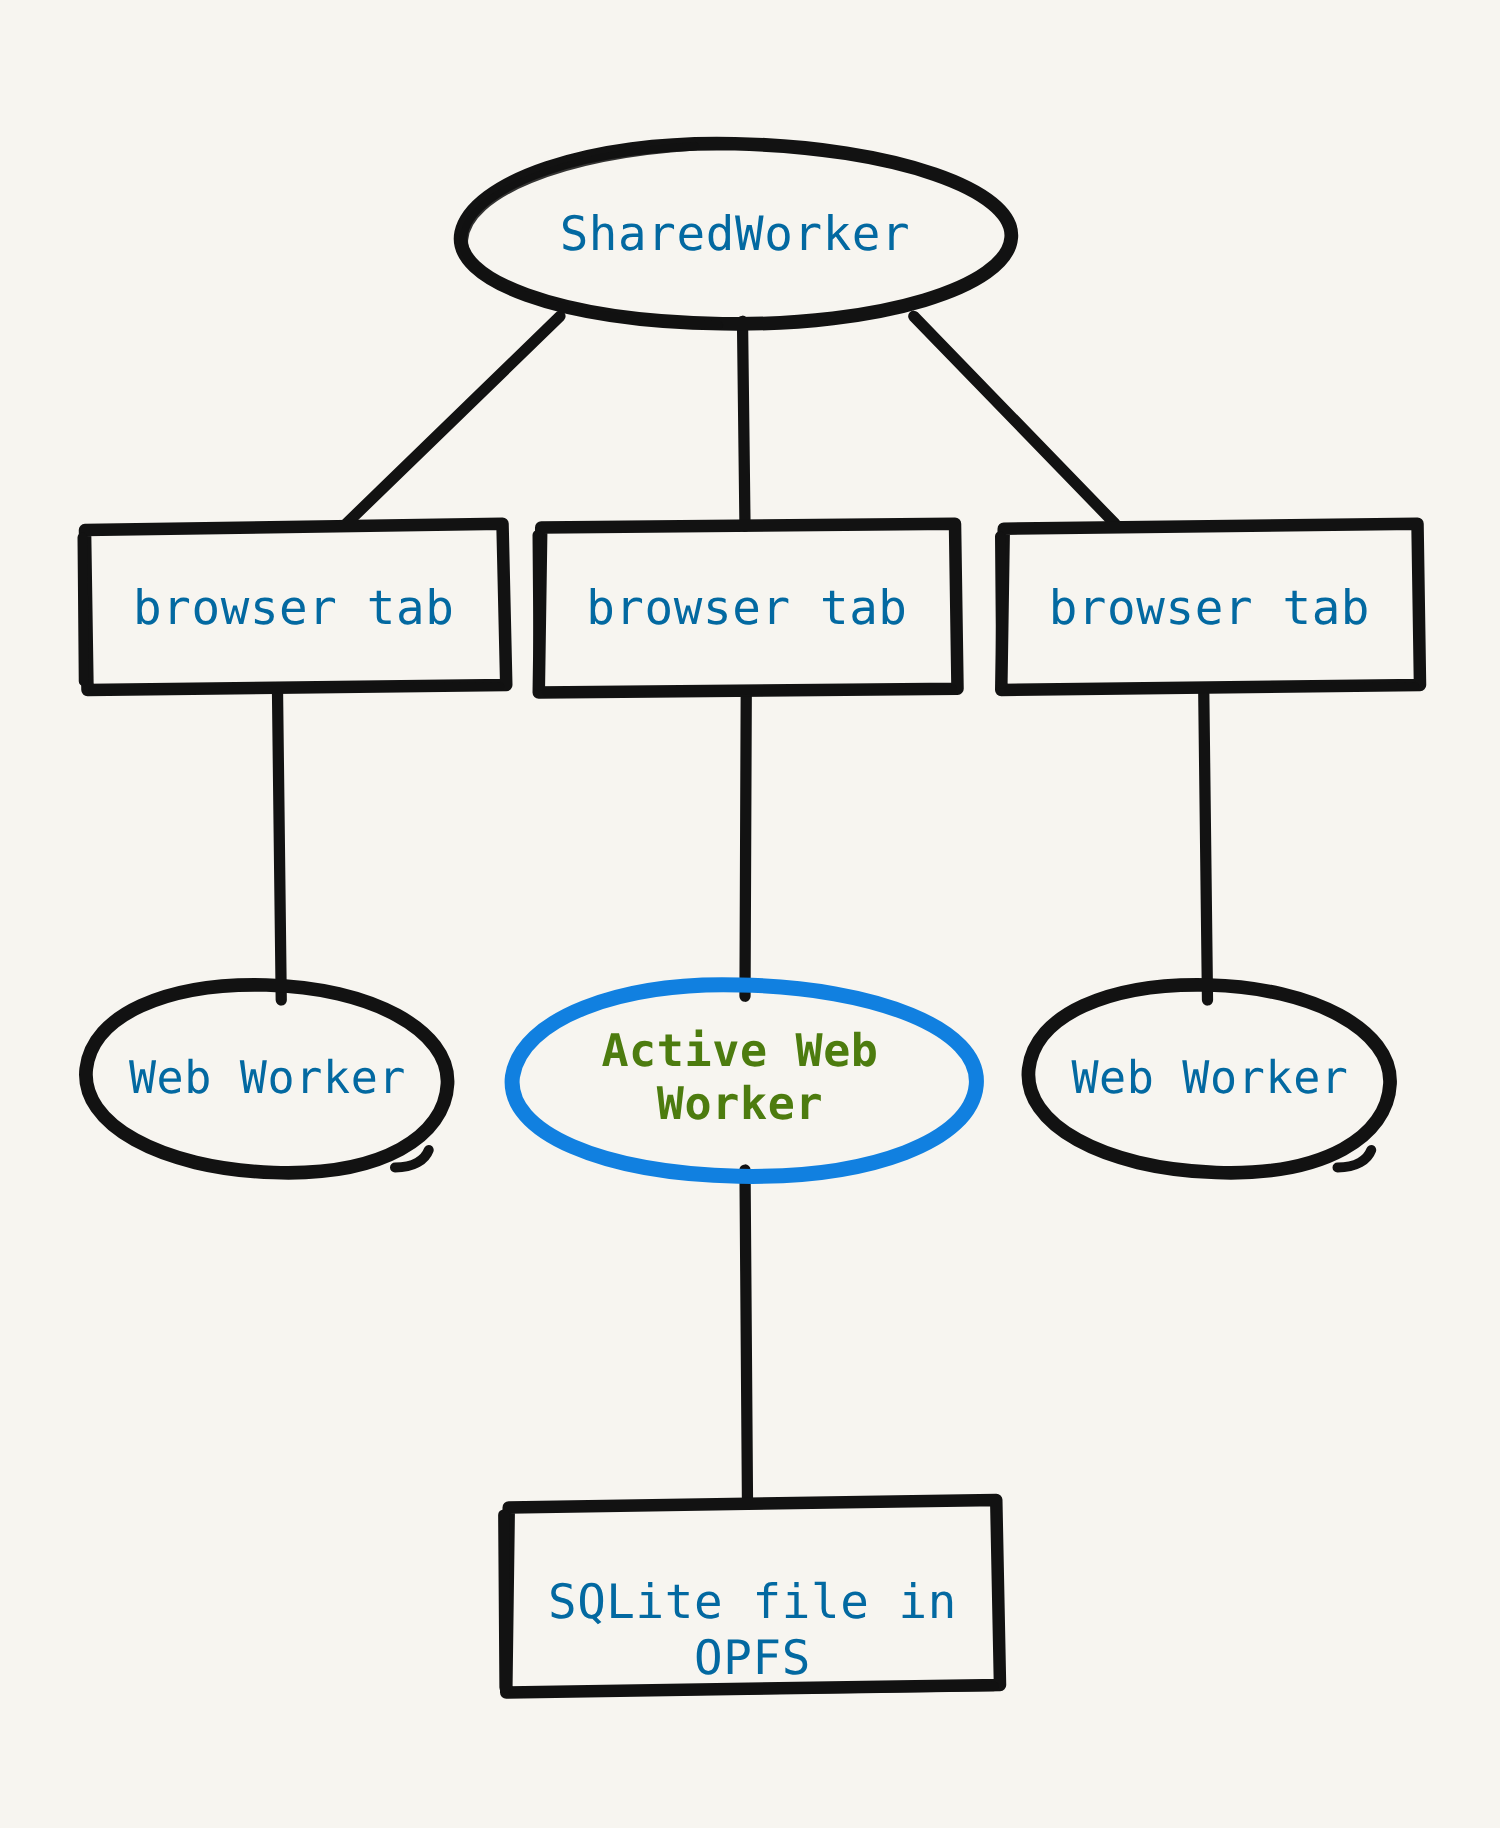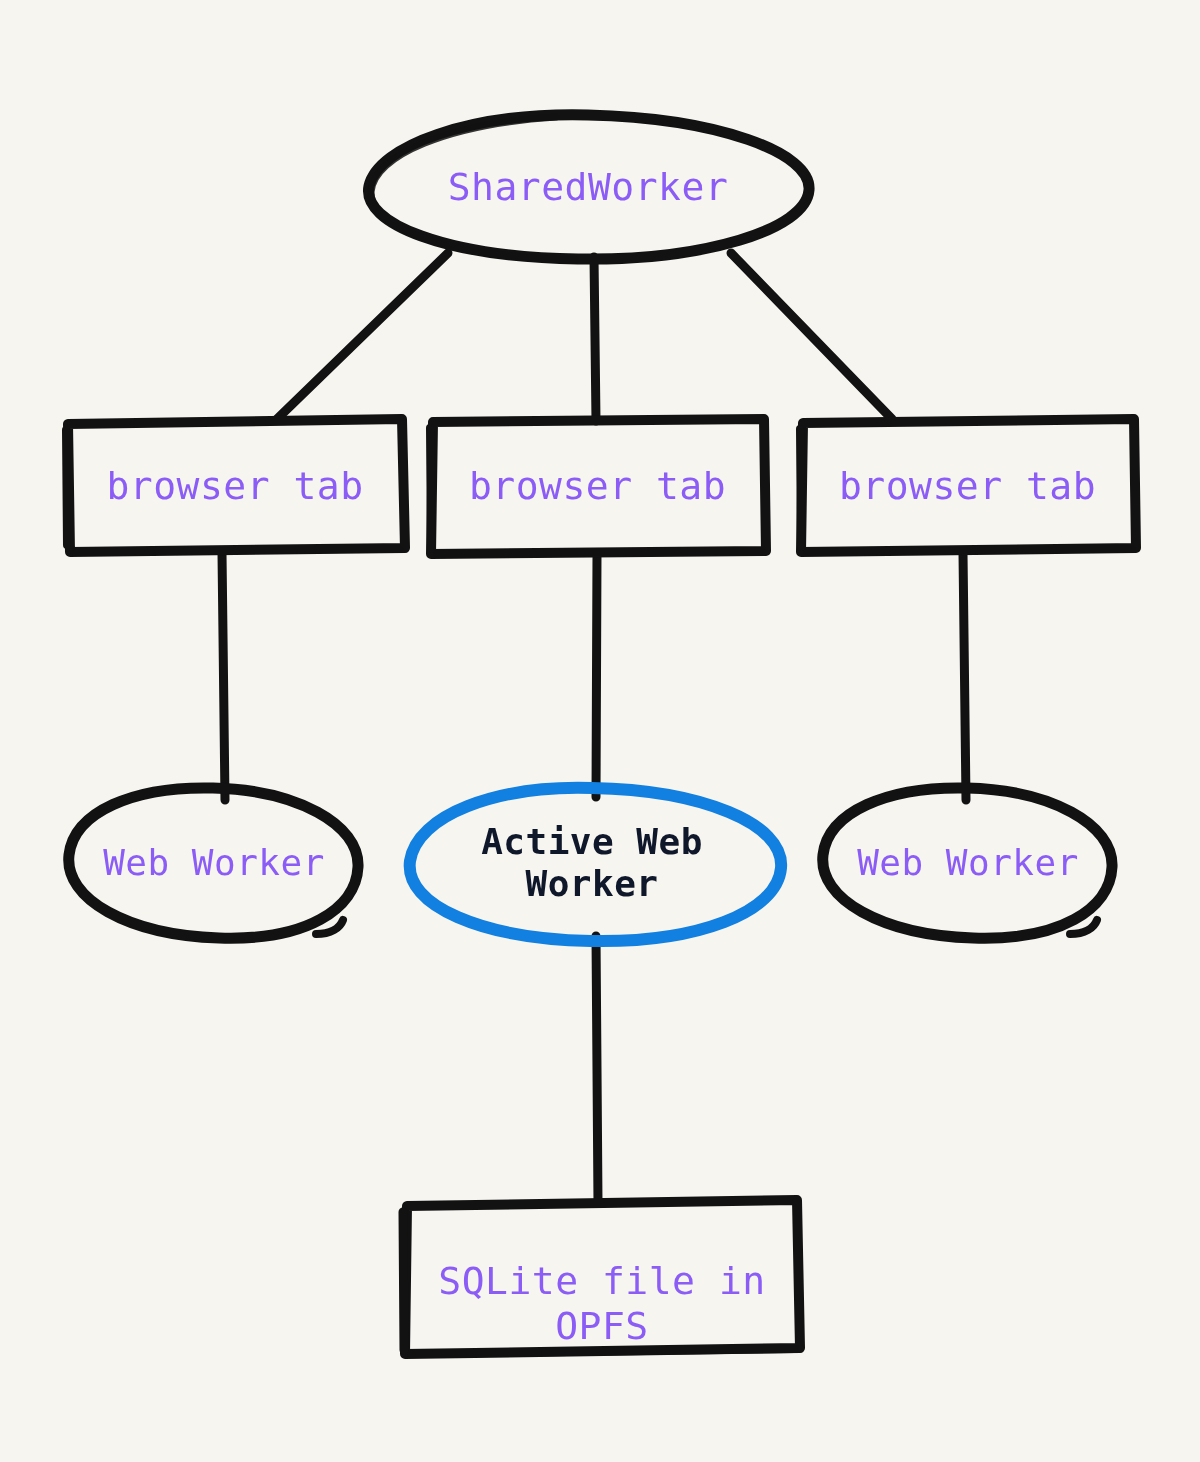--- a/index.html
+++ b/index.html
@@ -33,25 +33,25 @@
     display: flex;
     align-items: center;
     justify-content: center;
     text-align: center;
     line-height: 1.18;
     white-space: pre-line;
     pointer-events: none;
     font-family: "DejaVu Sans Mono", "Liberation Mono", monospace;
   }
   .label-dark {
-    color: #8b5cf6;
+    color: #0369a1;
     font-weight: 400;
   }
   .label-accent {
-    color: #0f172a;
+    color: #4d7c0f;
     font-weight: 700;
   }
   .lbl-sharedworker {
     left: 366px; top: 114px; width: 444px; height: 146px;
     font-size: 38px; letter-spacing: 0.5px;
   }
   .lbl-tab-left {
     left: 65px; top: 419px; width: 340px; height: 134px;
     font-size: 38px; letter-spacing: 0.5px;
   }

